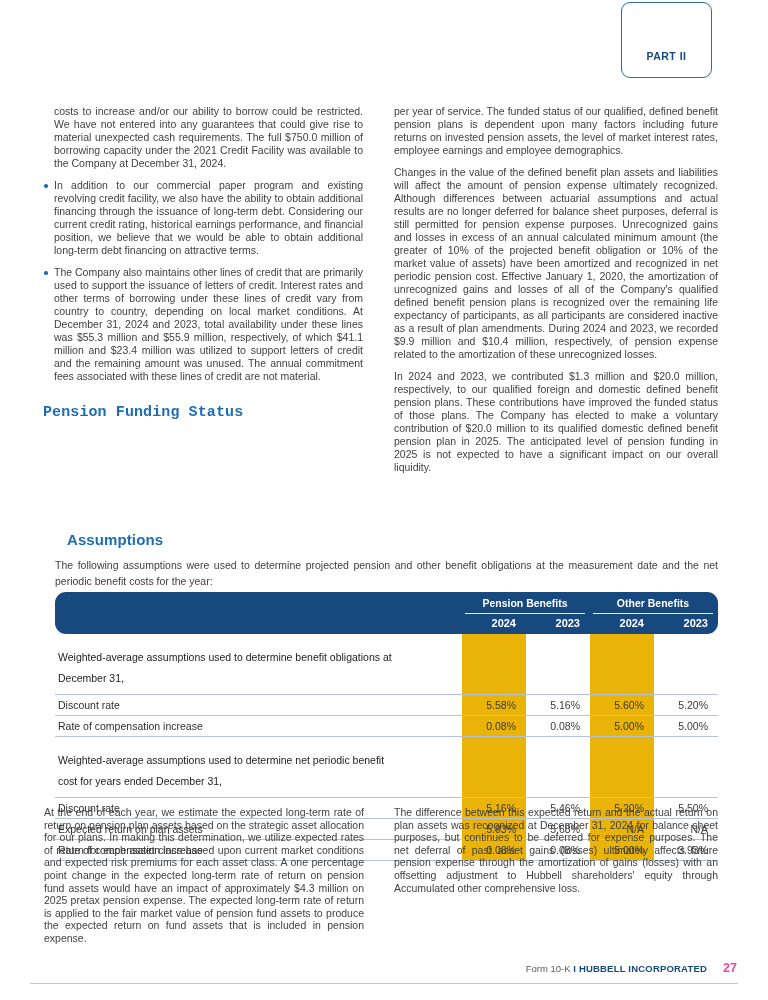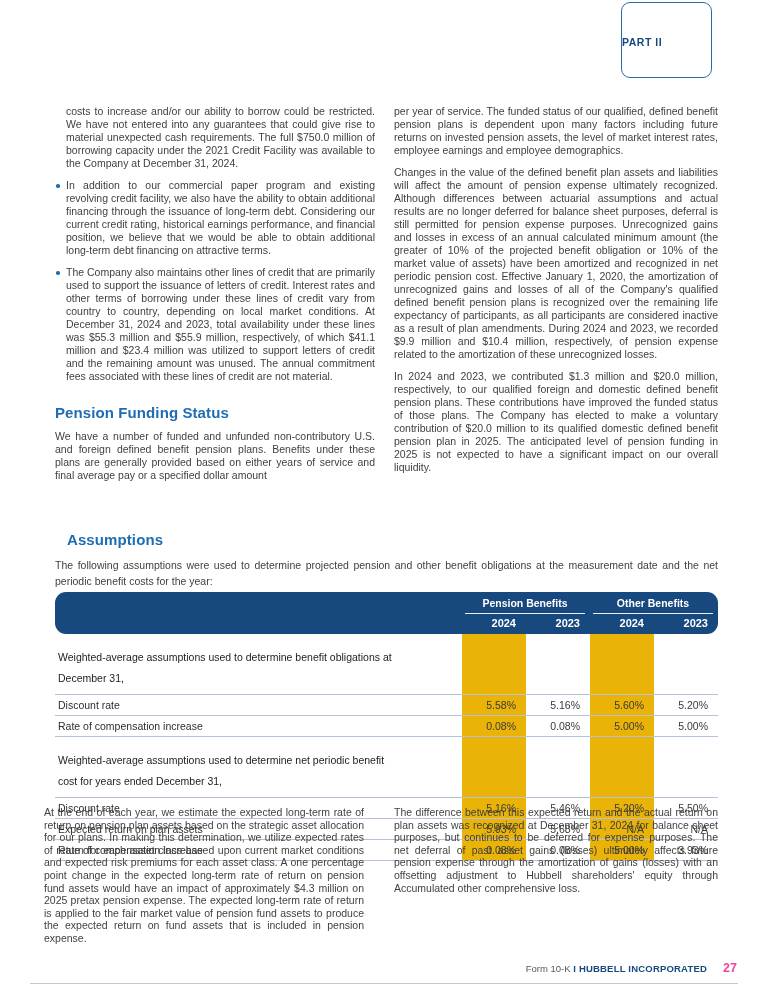--- a/index.html
+++ b/index.html
@@ -5,34 +5,34 @@
   * { margin:0; padding:0; box-sizing:border-box; }
   html,body { background:#ffffff; }
   .page {
     position:relative; width:768px; height:1000px; background:#ffffff;
     font-family:"Liberation Sans", sans-serif; color:#3f3f3f; overflow:hidden;
   }
   
   .part-box {
     position:absolute; left:621px; top:2px; width:91px; height:76px;
     border:1.5px solid #2d6ba6; border-radius:9px;
-    display:flex; align-items:flex-end; padding-bottom:29px;
+    display:flex; align-items:flex-end; justify-content:center; padding-bottom:15px;
   }
   .part-box span { font-size:10.5px; font-weight:bold; color:#17497e; letter-spacing:.5px; }
 
   
   .col { position:absolute; top:105px; font-size:10.5px; line-height:13px; text-align:justify; }
-  .col-left  { left:55px; width:320px; }
+  .col-left  { left:43px; width:320px; }
   .col-right { left:394px; width:324px; }
   .para { margin-bottom:9px; }
   .indent { margin-left:11px; }
   .bullet { position:relative; padding-left:11px; margin-bottom:9px; }
   .dot { position:absolute; left:1px; top:5px; width:3.5px; height:3.5px; border-radius:50%; background:#1e6db3; }
   h2.blue { font-size:15px; line-height:18px; font-weight:bold; color:#1e6db3; letter-spacing:.1px; }
-  .col h2.blue { margin:21px 0 8px 0; }
+  .col h2.blue { margin:21px 0 8px 0;font-family:Liberation Mono, monospace; }
 
   .assumptions-h { position:absolute; left:67px; top:531px; }
   .intro { position:absolute; left:55px; top:557px; width:663px; font-size:10.5px; line-height:16px; text-align:justify; }
 
   
   .asm-table { position:absolute; left:55px; top:592px; width:663px; font-size:10.5px; }
   .t-row { display:grid; grid-template-columns:1fr 64px 64px 64px 64px; align-items:stretch; }
   .t-head { background:#17497e; color:#ffffff; padding:5px 0 5px 0;border-radius:11px; }
   .t-head .grp { grid-column:span 2; text-align:center; font-weight:bold; font-size:10.5px;
                  border-bottom:1px solid #e8edf4; margin:0 5px 0 3px; padding-bottom:4px; }
@@ -69,21 +69,20 @@
     <div class="para indent">costs to increase and/or our ability to borrow could be restricted. We have not entered into any guarantees that could give rise to material unexpected cash requirements. The full $750.0 million of borrowing capacity under the 2021 Credit Facility was available to the Company at December 31, 2024.</div>
     <div class="bullet">
       <span class="dot"></span>
       <span>In addition to our commercial paper program and existing revolving credit facility, we also have the ability to obtain additional financing through the issuance of long-term debt. Considering our current credit rating, historical earnings performance, and financial position, we believe that we would be able to obtain additional long-term debt financing on attractive terms.</span>
     </div>
     <div class="bullet">
       <span class="dot"></span>
       <span>The Company also maintains other lines of credit that are primarily used to support the issuance of letters of credit. Interest rates and other terms of borrowing under these lines of credit vary from country to country, depending on local market conditions. At December 31, 2024 and 2023, total availability under these lines was $55.3 million and $55.9 million, respectively, of which $41.1 million and $23.4 million was utilized to support letters of credit and the remaining amount was unused. The annual commitment fees associated with these lines of credit are not material.</span>
     </div>
     <h2 class="blue">Pension Funding Status</h2>
-    <div class="para">We have a number of funded and unfunded non-contributory U.S. and foreign defined benefit pension plans. Benefits under these plans are generally provided based on either years of service and final average pay or a specified dollar amount</div>
   </div>
 
   <div class="col col-right">
     <div class="para">per year of service. The funded status of our qualified, defined benefit pension plans is dependent upon many factors including future returns on invested pension assets, the level of market interest rates, employee earnings and employee demographics.</div>
     <div class="para">Changes in the value of the defined benefit plan assets and liabilities will affect the amount of pension expense ultimately recognized. Although differences between actuarial assumptions and actual results are no longer deferred for balance sheet purposes, deferral is still permitted for pension expense purposes. Unrecognized gains and losses in excess of an annual calculated minimum amount (the greater of 10% of the projected benefit obligation or 10% of the market value of assets) have been amortized and recognized in net periodic pension cost. Effective January 1, 2020, the amortization of unrecognized gains and losses of all of the Company's qualified defined benefit pension plans is recognized over the remaining life expectancy of participants, as all participants are considered inactive as a result of plan amendments. During 2024 and 2023, we recorded $9.9 million and $10.4 million, respectively, of pension expense related to the amortization of these unrecognized losses.</div>
     <div class="para">In 2024 and 2023, we contributed $1.3 million and $20.0 million, respectively, to our qualified foreign and domestic defined benefit pension plans. These contributions have improved the funded status of those plans. The Company has elected to make a voluntary contribution of $20.0 million to its qualified domestic defined benefit pension plan in 2025. The anticipated level of pension funding in 2025 is not expected to have a significant impact on our overall liquidity.</div>
   </div>
 
   <h2 class="blue assumptions-h">Assumptions</h2>
   <div class="intro">The following assumptions were used to determine projected pension and other benefit obligations at the measurement date and the net periodic benefit costs for the year:</div>

